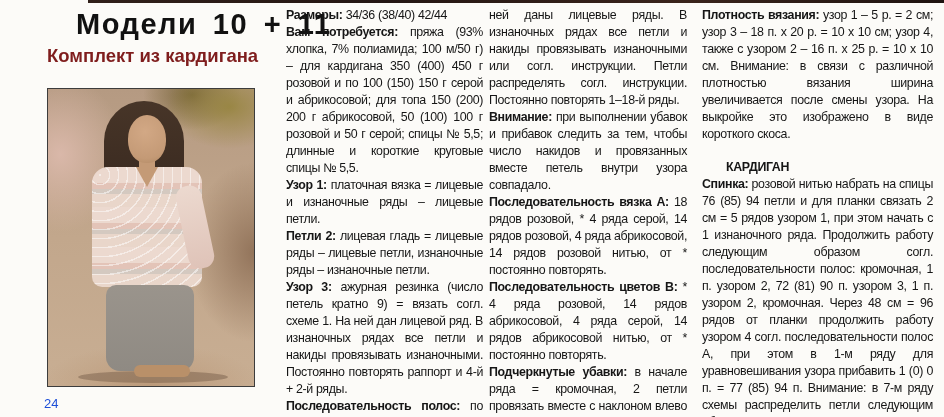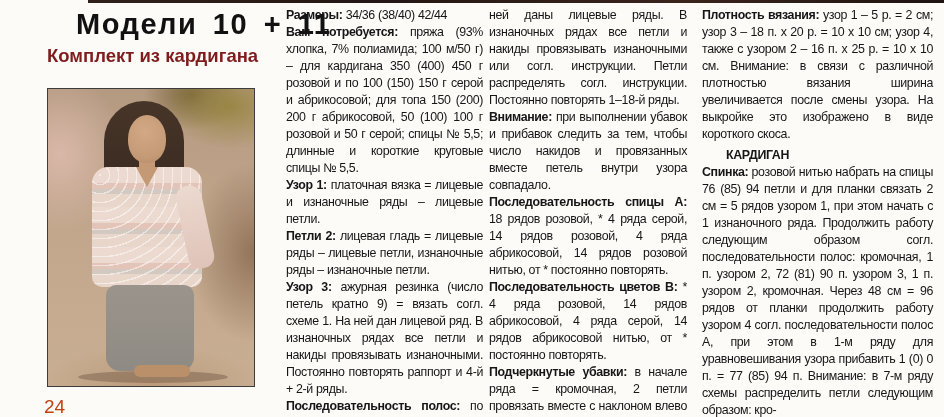--- a/index.html
+++ b/index.html
@@ -76,33 +76,33 @@
   }
   .fig-feet{
     left:86px;top:276px;width:56px;height:12px;border-radius:6px;
     background:#b99069;
   }
   .photo-ground-shadow{
     left:30px;top:282px;width:150px;height:12px;border-radius:50%;
     background:rgba(90,66,48,.35);
   }
   .page-number{
-    position:absolute;left:44px;top:396px;font-size:19px;color:#c2410c;
+    position:absolute;left:44px;top:396px;font-size:13px;color:#1d4ed8;
   }
   
   .col{
     position:absolute;top:7px;
     font-size:12.4px;line-height:17px;letter-spacing:-0.35px;
     text-align:justify;color:#161616;
   }
   .col-1{left:286px;width:197px;}
   .col-2{left:489px;width:198px;}
   .col-3{left:702px;width:231px;}
   .para{margin:0;}
-  .para.gap{margin-top:4px;padding-left:24px;}
+  .para.gap{margin-top:16px;padding-left:24px;}
   .sb{font-weight:bold;}
   .su{}
 </style>
 </head>
 <body>
 
 <div class="page">
 
   <div class="top-strip"></div>
 
@@ -131,21 +131,21 @@
       <p class="para"><span class="sb">Размеры: </span><span>34/36 (38/40) 42/44</span></p>
       <p class="para"><span class="sb">Вам потребуется: </span><span>пряжа (93% хлопка, 7% полиамида; 100 м/50 г) – для </span><span class="su">кардигана</span><span> 350 (400) 450 г розовой и по 100 (150) 150 г серой и абрикосовой; для </span><span class="su">топа</span><span> 150 (200) 200 г абрикосовой, 50 (100) 100 г розовой и 50 г серой; спицы № 5,5; длинные и короткие круговые спицы № 5,5.</span></p>
       <p class="para"><span class="sb">Узор 1: </span><span>платочная вязка = лицевые и изнаночные ряды – лицевые петли.</span></p>
       <p class="para"><span class="sb">Петли 2: </span><span>лицевая гладь = лицевые ряды – лицевые петли, изнаночные ряды – изнаночные петли.</span></p>
       <p class="para"><span class="sb">Узор 3: </span><span>ажурная резинка (число петель кратно 9) = вязать согл. схеме 1. На ней дан лицевой ряд. В изнаночных рядах все петли и накиды провязывать изнаночными. Постоянно повторять раппорт и 4-й + 2-й ряды.</span></p>
       <p class="para"><span class="sb">Последовательность полос: </span><span>по 10 рядов розовой, серой, абрикосовой нитью, от * постоянно повторять.</span></p>
     </div>
   <div class="col col-2">
       <p class="para"><span>ней даны лицевые ряды. В изнаночных рядах все петли и накиды провязывать изнаночными или согл. инструкции. Петли распределять согл. инструкции. Постоянно повторять 1–18-й ряды.</span></p>
       <p class="para"><span class="sb su">Внимание:</span><span> при выполнении убавок и прибавок следить за тем, чтобы число накидов и провязанных вместе петель внутри узора совпадало.</span></p>
-      <p class="para"><span class="sb">Последовательность спицы А: </span><span>18 рядов розовой, * 4 ряда серой, 14 рядов розовой, 4 ряда абрикосовой, 14 рядов розовой нитью, от * постоянно повторять.</span></p>
+      <p class="para"><span class="sb">Последовательность вязка А: </span><span>18 рядов розовой, * 4 ряда серой, 14 рядов розовой, 4 ряда абрикосовой, 14 рядов розовой нитью, от * постоянно повторять.</span></p>
       <p class="para"><span class="sb">Последовательность цветов В: </span><span>* 4 ряда розовой, 14 рядов абрикосовой, 4 ряда серой, 14 рядов абрикосовой нитью, от * постоянно повторять.</span></p>
       <p class="para"><span class="sb">Подчеркнутые убавки: </span><span class="su">в начале ряда</span><span> = кромочная, 2 петли провязать вместе с наклоном влево (1 петлю снять, как лицевую, 1 лицевая, затем протянуть ее через снятую петлю); </span></p>
     </div>
   <div class="col col-3">
       <p class="para"><span class="sb">Плотность вязания: </span><span>узор 1 – 5 р. = 2 см; узор 3 – 18 п. х 20 р. = 10 х 10 см; узор 4, также с узором 2 – 16 п. х 25 р. = 10 х 10 см. </span><span class="su">Внимание:</span><span> в связи с различной плотностью вязания ширина увеличивается после смены узора. На выкройке это изображено в виде короткого скоса.</span></p>
       <p class="para gap"><span class="sb">КАРДИГАН</span></p>
       <p class="para"><span class="sb">Спинка: </span><span>розовой нитью набрать на спицы 76 (85) 94 петли и для планки связать 2 см = 5 рядов узором 1, при этом начать с 1 изнаночного ряда. Продолжить работу следующим образом согл. последовательности полос: кромочная, 1 п. узором 2, 72 (81) 90 п. узором 3, 1 п. узором 2, кромочная. Через 48 см = 96 рядов от планки продолжить работу узором 4 согл. последовательности полос А, при этом в 1-м ряду для уравновешивания узора прибавить 1 (0) 0 п. = 77 (85) 94 п. </span><span class="su">Внимание:</span><span> в 7-м ряду схемы распределить петли следующим образом: кро-</span></p>
     </div>
 
 </div>

